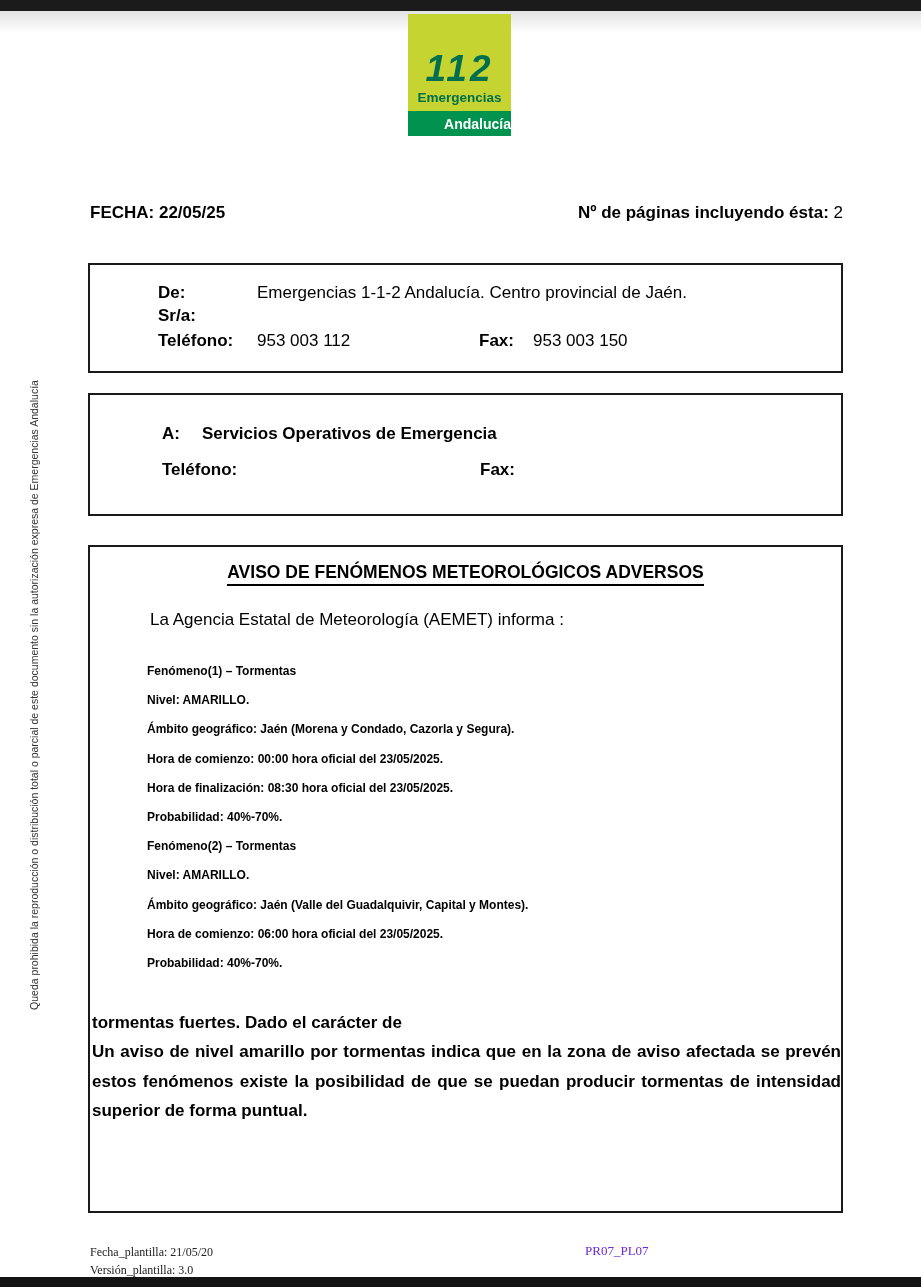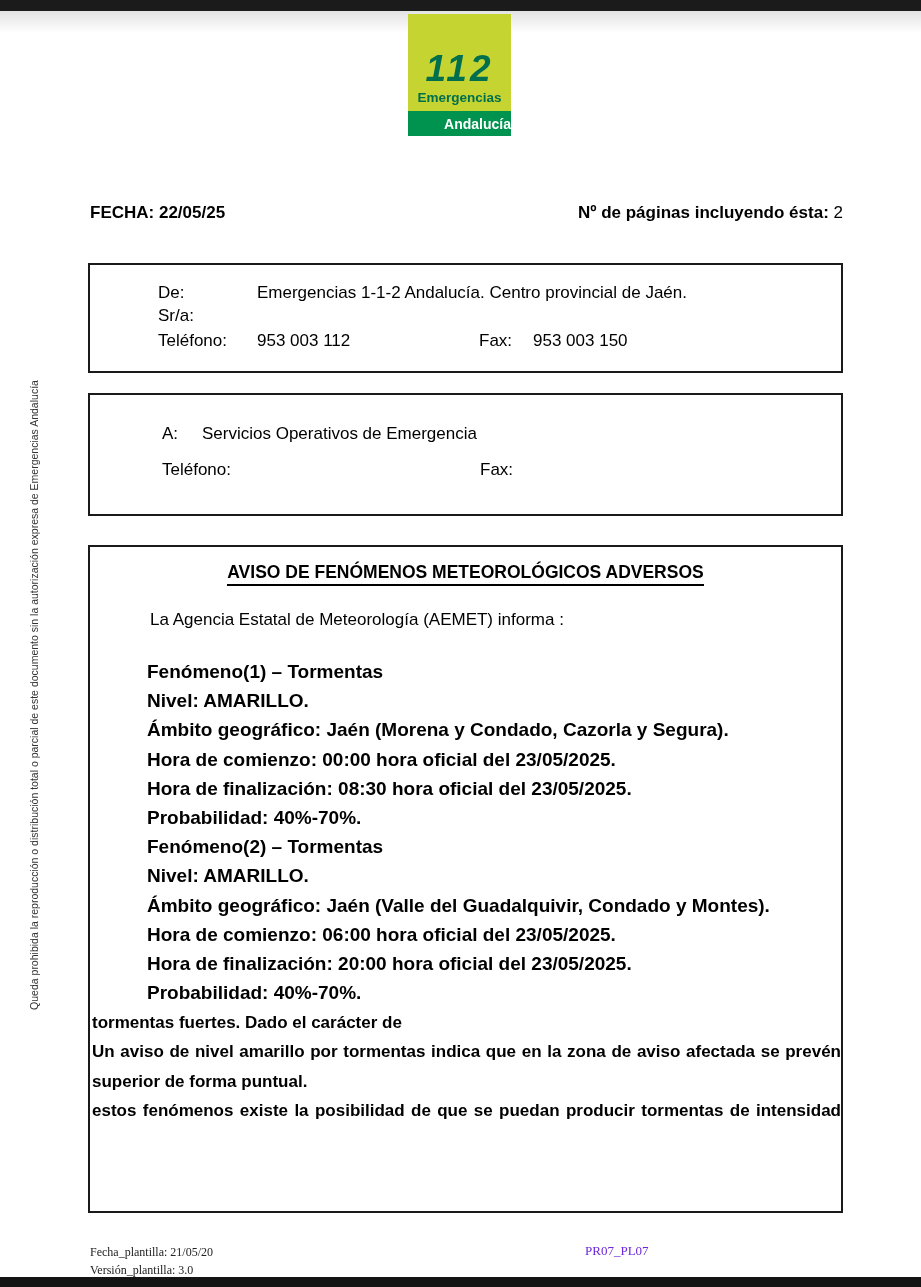--- a/index.html
+++ b/index.html
@@ -65,42 +65,42 @@
   
   .box {
     position: absolute; left: 88px; width: 755px;
     border: 2px solid #1a1a1a; background: #fff;
   }
   .from-box { top: 263px; height: 110px; }
   .to-box   { top: 393px; height: 123px; }
   .notice-box { top: 545px; height: 668px; }
 
   .abs { position: absolute; white-space: nowrap; }
-  .bold { font-weight: normal; }
+  .bold { font-weight: bold; }
   .fs { font-size: 17px; }
 
   
   .notice-title-wrap {
     position: absolute; left: 0; top: 15px; width: 100%;
     text-align: center;
   }
   .notice-title {
     display: inline-block;
     font-size: 17.5px; font-weight: bold;
     border-bottom: 2px solid #000; padding-bottom: 1px;
   }
   .notice-intro {
     position: absolute; left: 60px; top: 63px; font-size: 17px;
   }
   .notice-lines {
     position: absolute; left: 57px; top: 110px; right: 8px;
   }
   .notice-line {
     height: 29.2px; line-height: 29.2px;
-    font-size: 19px; font-weight: bold; white-space: nowrap;
+    font-size: 12px; font-weight: bold; white-space: nowrap;
   }
   .notice-paragraph {
     position: absolute; left: 2px; top: 461px; width: 749px;
   }
   .para-line {
     font-size: 17px; font-weight: bold; line-height: 29.3px;
   }
   .para-line.just { text-align: justify; text-align-last: justify; }
   .para-line.left { text-align: left; }
 
@@ -177,31 +177,30 @@
 
     <div class="notice-lines">
       <div class="notice-line">Fenómeno(1) – Tormentas</div>
       <div class="notice-line">Nivel: AMARILLO.</div>
       <div class="notice-line">Ámbito geográfico: Jaén (Morena y Condado, Cazorla y Segura).</div>
       <div class="notice-line">Hora de comienzo: 00:00 hora oficial del 23/05/2025.</div>
       <div class="notice-line">Hora de finalización: 08:30 hora oficial del 23/05/2025.</div>
       <div class="notice-line">Probabilidad: 40%-70%.</div>
       <div class="notice-line">Fenómeno(2) – Tormentas</div>
       <div class="notice-line">Nivel: AMARILLO.</div>
-      <div class="notice-line">Ámbito geográfico: Jaén (Valle del Guadalquivir, Condado y Montes).</div>
+      <div class="notice-line">Ámbito geográfico: Jaén (Valle del Guadalquivir, Capital y Montes).</div>
       <div class="notice-line">Hora de comienzo: 06:00 hora oficial del 23/05/2025.</div>
-      <div class="notice-line">Hora de finalización: 20:00 hora oficial del 23/05/2025.</div>
       <div class="notice-line">Probabilidad: 40%-70%.</div>
     </div>
 
     <div class="notice-paragraph">
       <div class="para-line left">tormentas fuertes. Dado el carácter de</div>
       <div class="para-line just">Un aviso de nivel amarillo por tormentas indica que en la zona de aviso afectada se prevén</div>
+      <div class="para-line just">estos fenómenos existe la posibilidad de que se puedan producir tormentas de intensidad</div>
       <div class="para-line left">superior de forma puntual.</div>
-      <div class="para-line just">estos fenómenos existe la posibilidad de que se puedan producir tormentas de intensidad</div>
     </div>
   </div>
 
   <div class="side-note">Queda prohibida la reproducción o distribución total o parcial de este documento sin la autorización expresa de Emergencias Andalucía</div>
 
   <div class="footer-left">
     <div>Fecha_plantilla: 21/05/20</div>
     <div>Versión_plantilla: 3.0</div>
   </div>
   <div class="footer-code">PR07_PL07</div>

